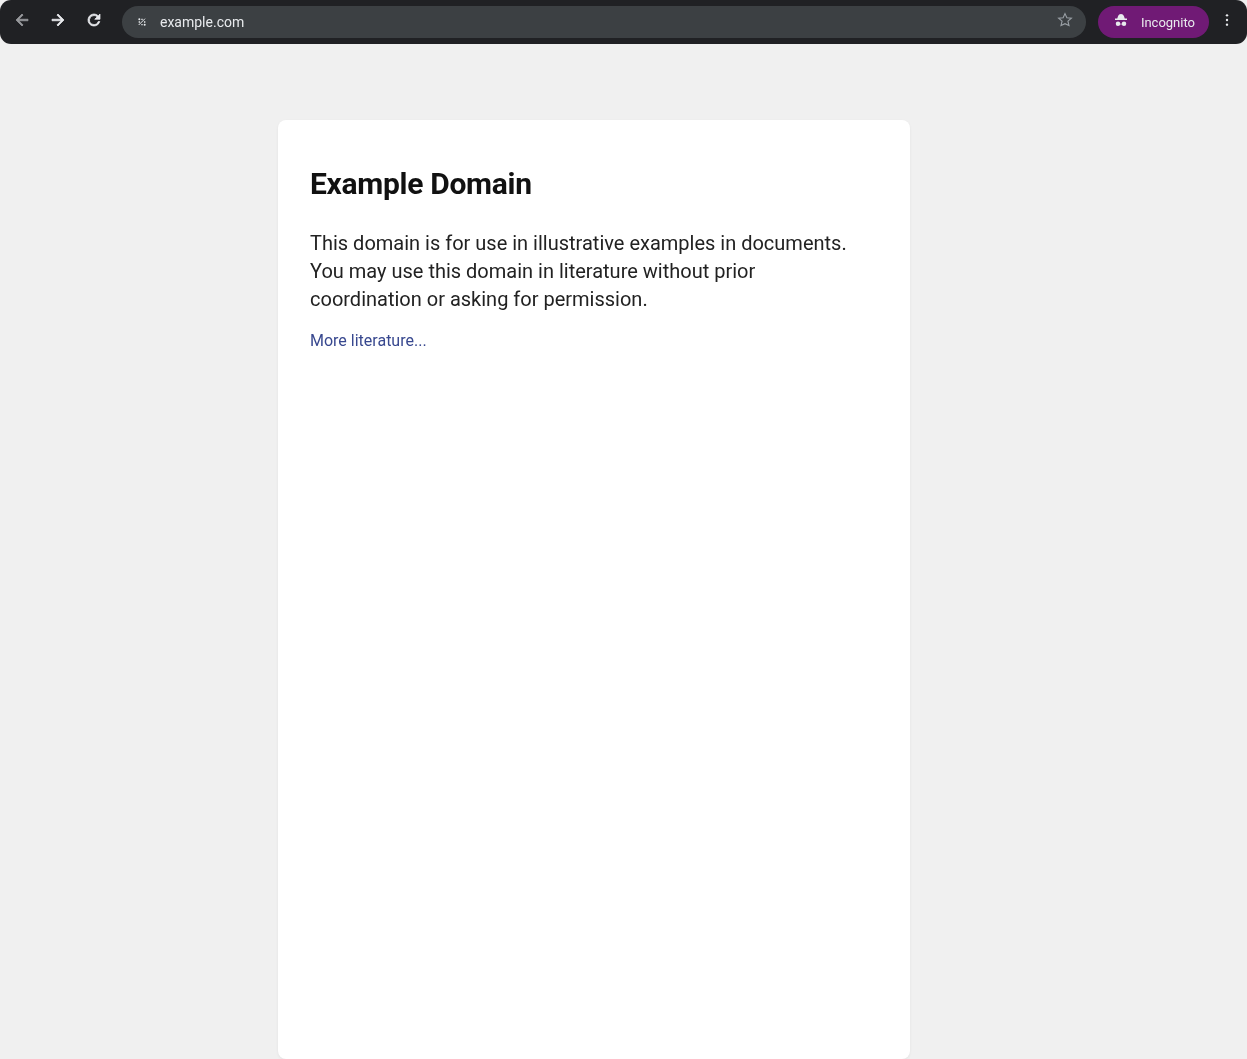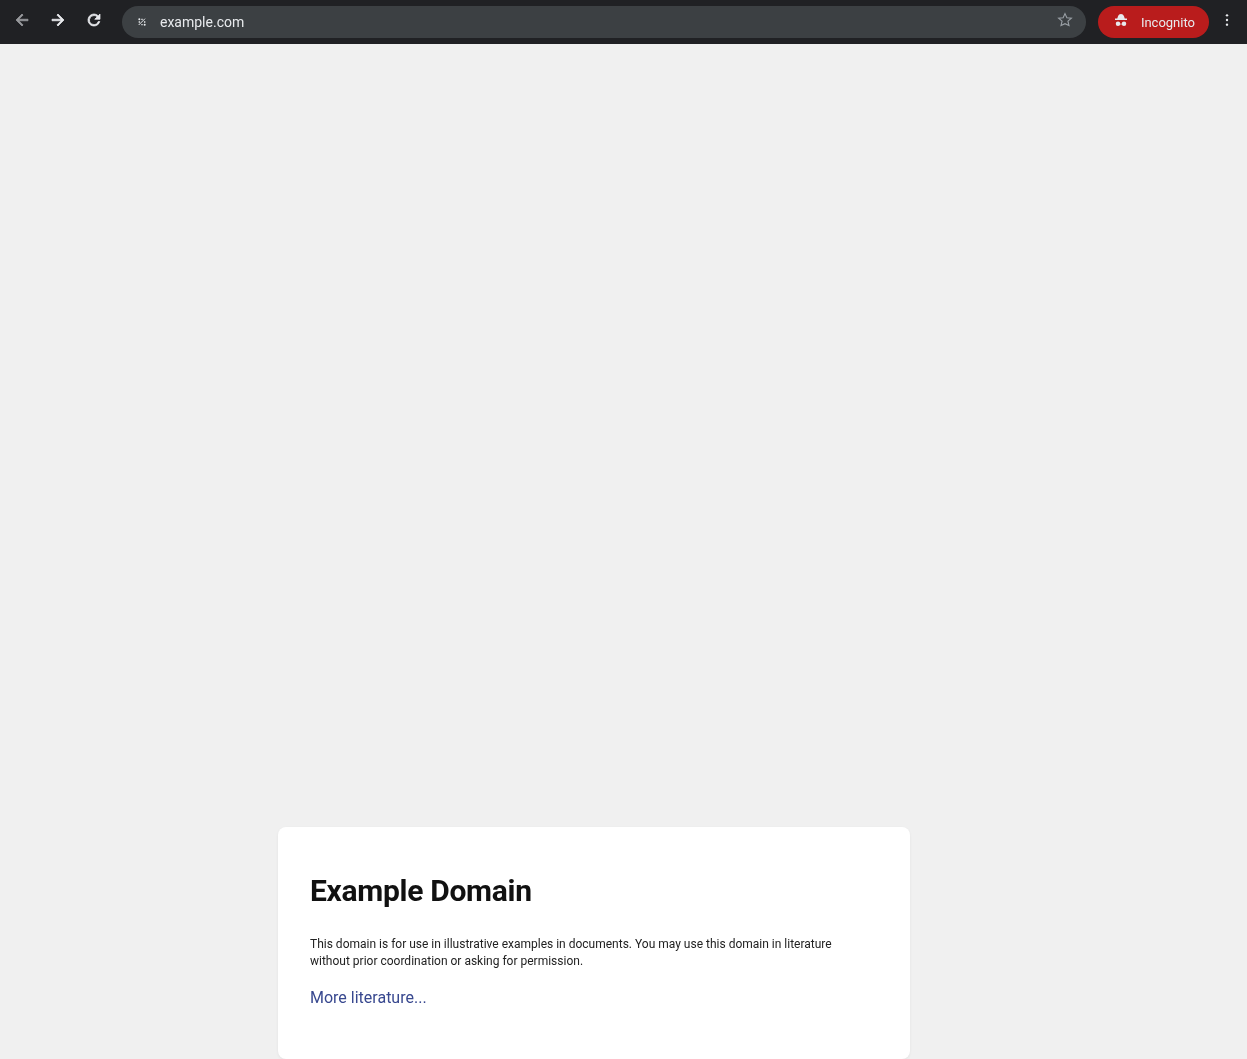--- a/index.html
+++ b/index.html
@@ -16,20 +16,21 @@
       overflow: hidden;
     }
 
     .browser-toolbar {
       background: #202124;
       height: 44px;
       display: flex;
       align-items: center;
       padding: 0 6px;
       gap: 4px;
+      border-radius: 11px;
     }
 
     .nav-button {
       width: 32px;
       height: 32px;
       display: flex;
       align-items: center;
       justify-content: center;
       border-radius: 50%;
       cursor: pointer;
@@ -89,21 +90,21 @@
 
     .star-icon svg {
       width: 18px;
       height: 18px;
       fill: none;
       stroke: #9aa0a6;
       stroke-width: 1.5;
     }
 
     .incognito-badge {
-      background: #b91c1c;
+      background: #701a75;
       height: 32px;
       border-radius: 16px;
       display: flex;
       align-items: center;
       padding: 0 14px;
       gap: 11px;
       cursor: pointer;
     }
 
     .incognito-badge svg {
@@ -132,42 +133,41 @@
       fill: #e8eaed;
     }
 
     .page-viewport {
       background: #f0f0f0;
       width: 100%;
       height: calc(100% - 44px);
       padding-top: 76px;
       display: flex;
       justify-content: flex-start;
-      align-items: flex-end;
     }
 
     .content-card {
       background: #ffffff;
       width: 632px;
       margin-left: 278px;
       border-radius: 8px;
       padding: 46px 32px 52px 32px;
       box-shadow: 0 1px 3px rgba(0,0,0,0.06);
     }
 
     .page-title {
       font-size: 30px;
       font-weight: 700;
       color: #111;
       margin-bottom: 28px;
       letter-spacing: -0.3px;
     }
 
     .page-paragraph {
-      font-size: 12px;
+      font-size: 20px;
       color: #222;
       line-height: 1.4;
       margin-bottom: 18px;
       max-width: 540px;
     }
 
     .more-link {
       font-size: 16px;
       color: #38488f;
       text-decoration: none;

